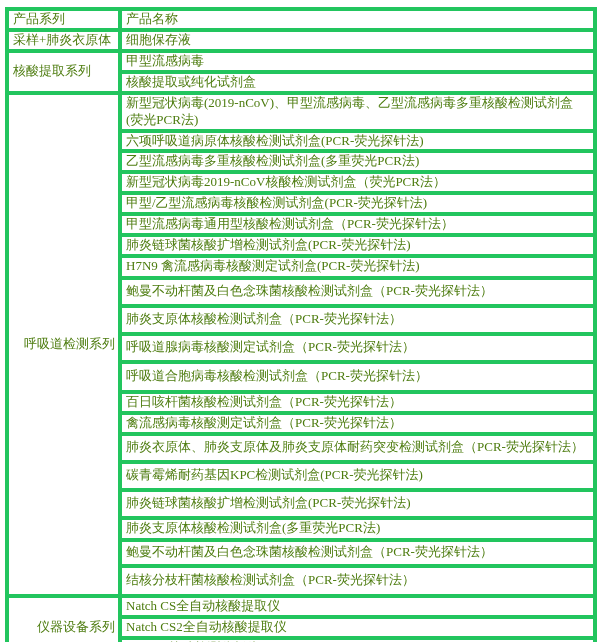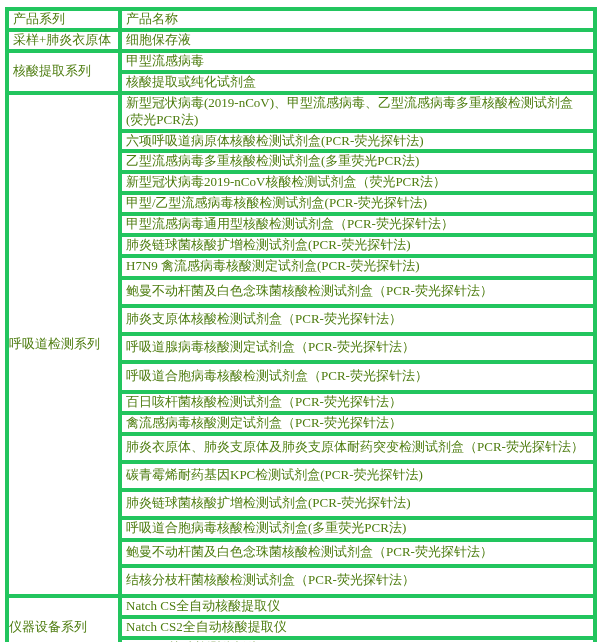--- a/index.html
+++ b/index.html
@@ -5,21 +5,21 @@
   html,body{margin:0;padding:0;background:#ffffff;}
   body{width:600px;height:642px;overflow:hidden;
        font-family:"Liberation Serif","DejaVu Serif",serif;}
   .page{padding:7px 7px 0 5px;}
   table.products{border-collapse:collapse;width:588px;table-layout:fixed;}
   col.c1{width:113px;}
   col.c2{width:475px;}
   th,td{border:4px solid #22c55e;font-size:13px;font-weight:normal;
         color:#4d7c0f;padding:0 3px 0 4px;vertical-align:middle;
         text-align:left;line-height:1.3;overflow:hidden;}
-  td.series-mid{text-align:left;padding-left:0;}
+  td.series-mid{text-align:right;padding-left:0;}
   tr.h19{height:19px}
   tr.h21{height:21px}
   tr.h22{height:22px}
   tr.h26{height:26px}
   tr.h28{height:28px}
   tr.h30{height:30px}
   tr.h38{height:38px}
 </style>
 </head>
 <body>
@@ -96,21 +96,21 @@
     <tr class="h28">
       <td>肺炎衣原体、肺炎支原体及肺炎支原体耐药突变检测试剂盒（PCR-荧光探针法）</td>
     </tr>
     <tr class="h28">
       <td>碳青霉烯耐药基因KPC检测试剂盒(PCR-荧光探针法)</td>
     </tr>
     <tr class="h28">
       <td>肺炎链球菌核酸扩增检测试剂盒(PCR-荧光探针法)</td>
     </tr>
     <tr class="h22">
-      <td>呼吸道合胞病毒核酸检测试剂盒(多重荧光PCR法)</td>
+      <td>肺炎支原体核酸检测试剂盒(多重荧光PCR法)</td>
     </tr>
     <tr class="h26">
       <td>鲍曼不动杆菌及白色念珠菌核酸检测试剂盒（PCR-荧光探针法）</td>
     </tr>
     <tr class="h30">
       <td>结核分枝杆菌核酸检测试剂盒（PCR-荧光探针法）</td>
     </tr>
 
     <tr class="h19">
       <td rowspan="3" class="series-mid">仪器设备系列</td>

